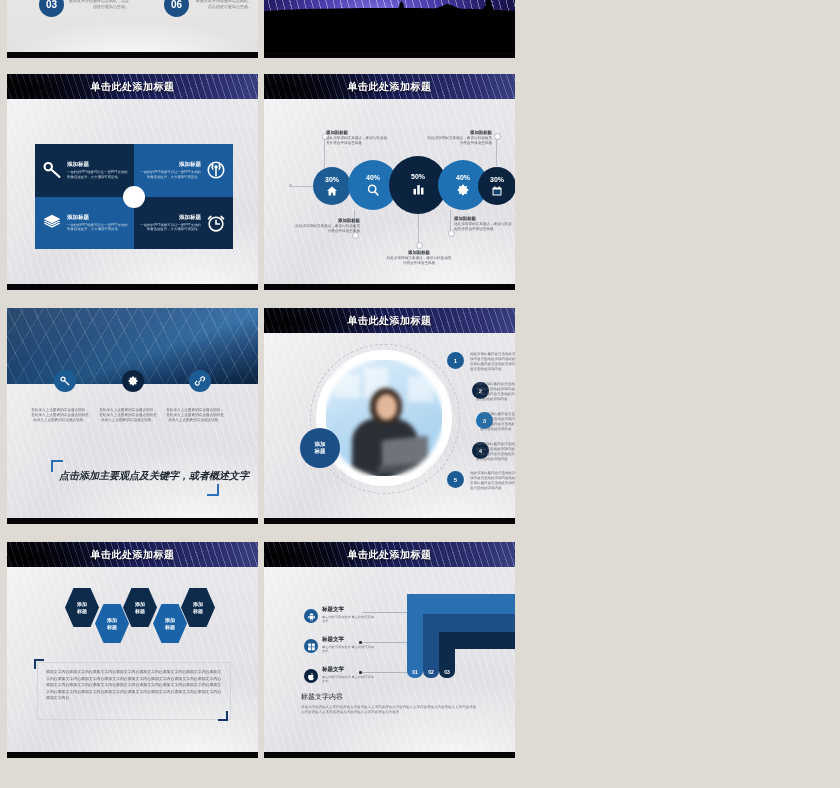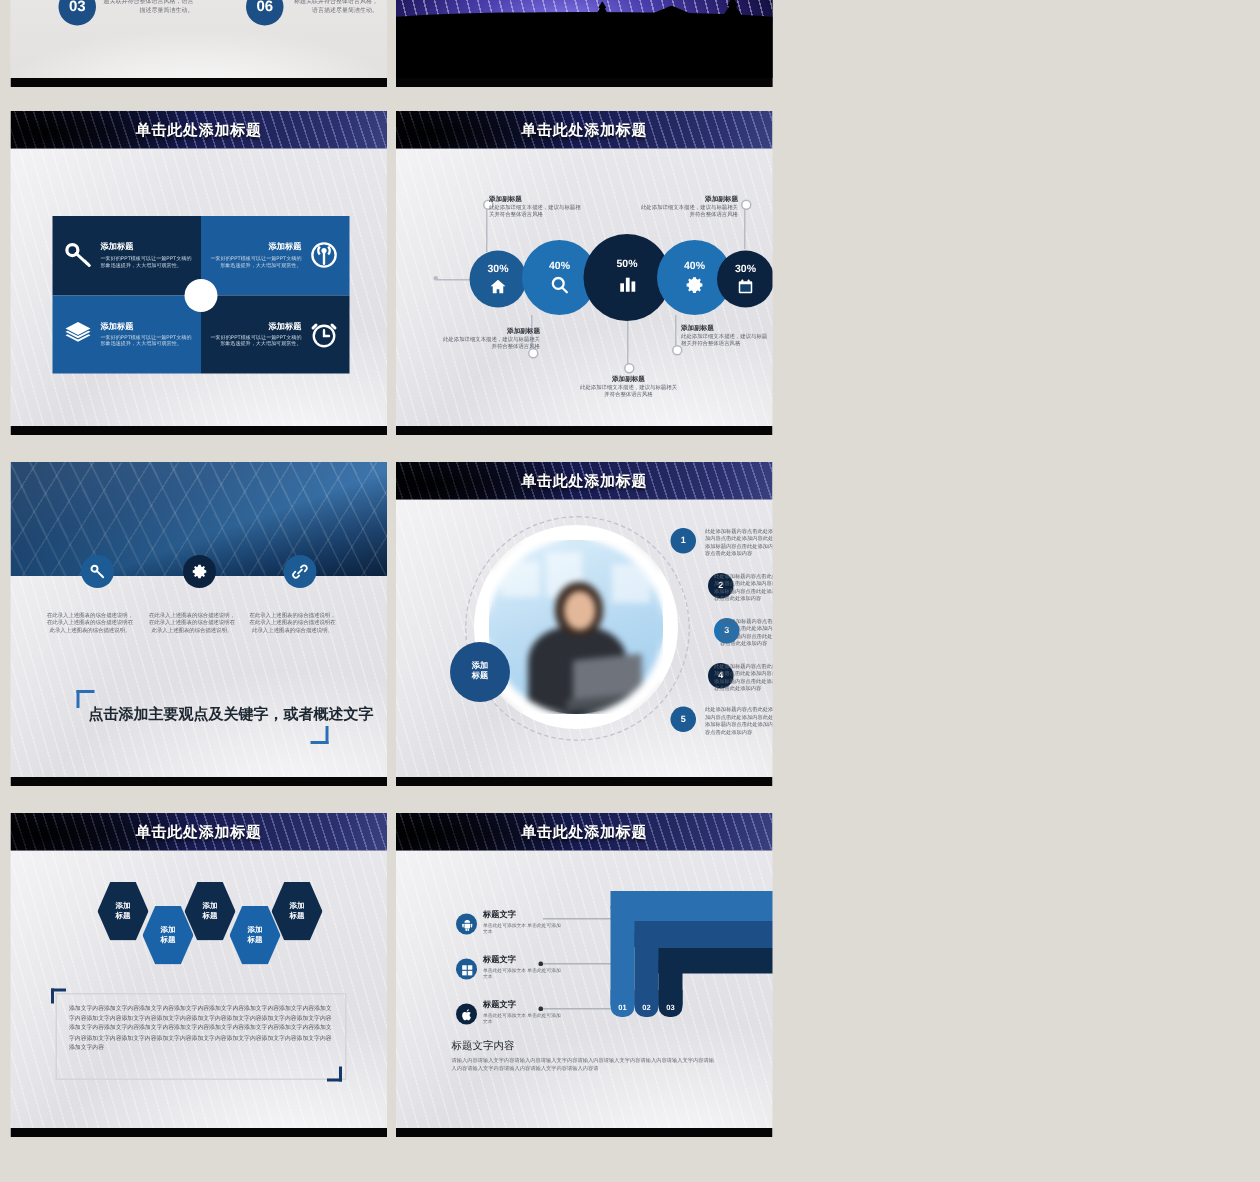--- a/index.html
+++ b/index.html
@@ -80,21 +80,21 @@
   
   .bldg{position:absolute;left:0;right:0;top:0;height:76px;overflow:hidden;
     background:linear-gradient(160deg,#12355e 0%,#1d4f86 35%,#2a6aa8 58%,#17457a 80%,#0e2c50 100%);}
   .bldg::before{content:"";position:absolute;inset:-20%;
     background:
       repeating-linear-gradient(64deg, rgba(255,255,255,.16) 0px, rgba(255,255,255,.16) 1px, rgba(255,255,255,0) 1px, rgba(255,255,255,0) 12px),
       repeating-linear-gradient(-58deg, rgba(255,255,255,.12) 0px, rgba(255,255,255,.12) 1px, rgba(255,255,255,0) 1px, rgba(255,255,255,0) 16px);}
   .bldg::after{content:"";position:absolute;inset:0;background:linear-gradient(180deg,rgba(255,255,255,.10),rgba(0,0,0,.25));}
   .rico{position:absolute;width:22px;height:22px;border-radius:50%;display:flex;align-items:center;justify-content:center;color:#fff;}
   .rtxt{position:absolute;font-size:3.6px;line-height:5px;color:#5d626b;text-align:center;}
-  .bigquote{position:absolute;font-size:10px;font-weight:bold;color:#1d2731;white-space:nowrap;}
+  .bigquote{position:absolute;font-size:10px;font-weight:bold;color:#1d2731;white-space:nowrap;font-style:italic;}
   .brk{position:absolute;border-color:#2a6fb5;}
 
   
   .photoring{position:absolute;border-radius:50%;background:#fff;overflow:hidden;}
   .photo{position:absolute;border-radius:50%;overflow:hidden;background:#cfe2f2;}
   .ph-sky{position:absolute;inset:0;background:linear-gradient(160deg,#dff0fb 0%,#bcdcf3 45%,#9ccbec 100%);}
   .ph-win{position:absolute;background:rgba(255,255,255,.55);}
   .ph-body{position:absolute;background:#2c2f36;border-radius:40% 40% 0 0;}
   .ph-head{position:absolute;border-radius:50%;background:#e3b89a;}
   .ph-hair{position:absolute;border-radius:50% 50% 45% 45%;background:#3a2a22;}

